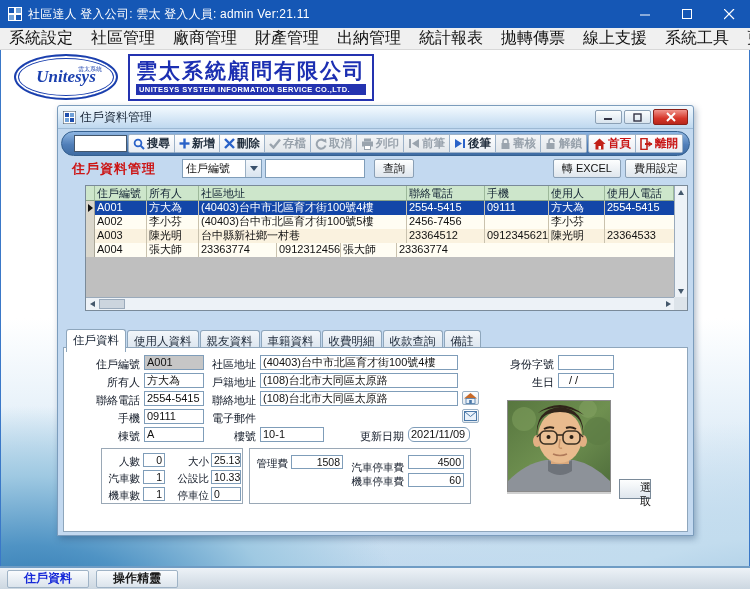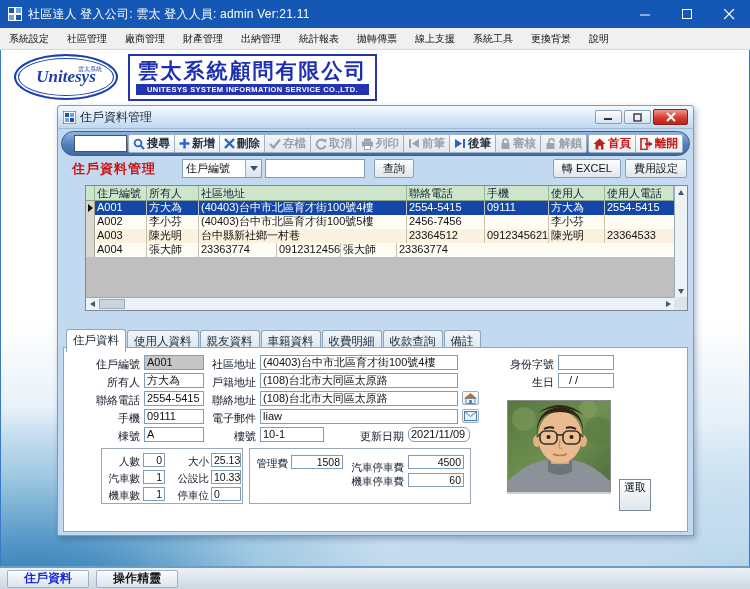--- a/index.html
+++ b/index.html
@@ -9,38 +9,38 @@
 
 .titlebar { position:absolute; top:0; left:0; right:0; height:28px; background:#1557b5; display:flex; align-items:center; color:#fff; }
 .appicon { margin:0 6px 0 8px; display:flex; }
 .titletext { font-size:12px; letter-spacing:.2px; }
 .wbtns { margin-left:auto; display:flex; height:28px; }
 .wbtn { width:42px; height:28px; display:flex; align-items:center; justify-content:center; }
 .wbtn svg { display:block; }
 
 
 .menubar { position:absolute; top:28px; left:0; right:0; height:22px; background:#f0f0f0; display:flex; align-items:center; border-bottom:1px solid #d8d8d8; }
-.menu-item { font-size:10px; color:#111; padding:3px 9px; white-space:nowrap; cursor:default; }
+.menu-item { font-size:16px; color:#111; padding:3px 9px; white-space:nowrap; cursor:default; }
 
 
 .desktop { position:absolute; top:50px; left:0; right:0; bottom:23px;
   background:
    radial-gradient(95% 75% at 4% 108%, #2a74ad 0%, #4f93c4 16%, #9fc9e2 34%, rgba(255,255,255,0) 52%),
    radial-gradient(120% 80% at 108% 118%, #8cb9da 0%, #c2dcee 30%, rgba(255,255,255,0) 58%),
    linear-gradient(180deg,#ffffff 0%,#ffffff 52%,#eaf3fa 68%,#c2daee 100%);
   box-shadow:inset 1px 0 0 #3a78c8, inset -1px 0 0 #3a78c8; }
 
 
 .logo-row { position:absolute; top:4px; left:14px; display:flex; align-items:flex-start; }
 .logo-oval { width:104px; height:46px; border:2px solid #1a3fae; border-radius:50%; background:#fff; box-shadow:inset 0 0 0 2px #fff, inset 0 0 0 3px #1a3fae; display:flex; align-items:center; justify-content:center; position:relative; }
 .logo-script { font-family:"Liberation Serif","DejaVu Serif",serif; font-style:italic; font-weight:bold; font-size:17px; color:#1a3fae; }
 .logo-mini { position:absolute; top:9px; right:14px; font-size:6px; color:#1a3fae; }
 .company-box { margin-left:10px; border:2px solid #2433b0; background:#fff; padding:3px 6px 4px; }
 .company-zh { font-size:21px; font-weight:bold; color:#1c2fb2; letter-spacing:2px; line-height:23px; text-align:center; }
-.company-en { margin-top:2px; background:#2433b0; color:#fff; font-size:7.5px; font-weight:bold; text-align:left; padding:1px 11px; letter-spacing:.4px; }
+.company-en { margin-top:2px; background:#2433b0; color:#fff; font-size:7.5px; font-weight:bold; text-align:left; padding:1px 3px; letter-spacing:.4px; }
 
 
 .subwin { position:absolute; left:57px; top:55px; width:637px; height:431px; border:1px solid #7b9cbc; border-radius:3px 3px 0 0; box-shadow:2px 3px 6px rgba(30,60,100,.35); background:#c3d9f0; }
 .sub-titlebar { height:23px; background:linear-gradient(180deg,#f4fafe 0%,#dcebf8 45%,#bfd8ef 100%); border-bottom:1px solid #9db9d4; border-radius:3px 3px 0 0; display:flex; align-items:center; }
 .subicon { margin:0 4px 0 5px; display:flex; }
 .subtitle { font-size:12px; color:#1a2738; }
 .sub-ctrls { margin-left:auto; margin-right:5px; display:flex; gap:2px; align-items:center; }
 .sbtn { width:27px; height:14px; border:1px solid #8ba0b5; border-radius:2px; background:linear-gradient(#fbfdfe,#d9e4ee); display:flex; align-items:center; justify-content:center; }
 .sbtn.close { width:35px; height:16px; background:linear-gradient(#f0948b,#d6362a 60%,#b8271c); border-color:#8a2018; }
 .sub-body { position:absolute; top:23px; left:0; right:0; bottom:0; background:#c3d9f0; }
@@ -103,21 +103,21 @@
 .panel { position:absolute; top:218px; left:5px; right:5px; bottom:3px; background:#fff; border:1px solid #8ea6bc; }
 
 .fl { position:absolute; font-size:11px; color:#101826; text-align:right; white-space:nowrap; }
 .fi { position:absolute; height:15px; border:1px solid #7f9db9; background:#fff; font-size:11px; line-height:13px; padding:0 2px; overflow:hidden; white-space:nowrap; color:#111; }
 .fi.gray { background:#c6c6c6; }
 .fieldbox { position:absolute; border:1px solid #9aa8b6; }
 .bl { position:absolute; font-size:10.5px; color:#101826; text-align:right; white-space:nowrap; }
 .bi { position:absolute; height:14px; border:1px solid #7f9db9; background:#fff; font-size:10.5px; line-height:12px; padding:0 2px; overflow:hidden; color:#111; }
 .iconbtn { position:absolute; width:17px; height:14px; display:flex; align-items:center; justify-content:center; background:linear-gradient(#fdfefe,#e2e9f0); border:1px solid #9ab0c4; border-radius:2px; }
 .photo { position:absolute; left:443px; top:52px; width:104px; height:92px; border:1px solid #8a8a8a; box-shadow:0 2px 0 #d0d0d0; overflow:hidden; }
-.pickbtn { position:absolute; left:555px; top:131px; width:32px; height:32px; font-size:11px; line-height:14px; text-align:center; color:#111; background:linear-gradient(#fdfefe,#dfe6ed); border:1px solid #7a8a99; }
+.pickbtn { position:absolute; left:555px; top:131px; width:32px; height:20px; font-size:11px; line-height:14px; text-align:left; color:#111; background:linear-gradient(#fdfefe,#dfe6ed); border:1px solid #7a8a99;padding-left:20px; }
 
 
 .taskbar { position:absolute; bottom:0; left:0; right:0; height:23px; background:linear-gradient(180deg,#edf2f7,#ccd7e1); border-top:2px solid #6f9cc4; display:flex; align-items:center; }
 .task-btn { height:18px; margin-left:7px; padding:0 16px; font-size:12px; font-weight:bold; display:flex; align-items:center; background:linear-gradient(#fafcfe,#dbe4ec); border:1px solid #9fb3c6; border-radius:2px; white-space:nowrap; }
 .task-btn.active { color:#1629d8; }
 .task-btn.plain { color:#1c1c1c;font-family:Liberation Mono, monospace; }
 </style>
 </head>
 <body>
 
@@ -427,21 +427,20 @@
           <span class="fl" style="left:118px;top:45px;width:74px;">聯絡地址</span>
           <span class="fi" style="left:196px;top:43px;width:198px;">(108)台北市大同區太原路</span>
           <span class="iconbtn" style="left:398px;top:43px;">
             <svg width="13" height="11">
                 <polygon points="6.5,0 13,5.5 0,5.5" fill="#c86a28"></polygon>
                 <rect x="2" y="5.5" width="9" height="5" fill="#e8f0f8" stroke="#4a78a8" stroke-width="0.8"></rect>
                 <rect x="5.2" y="7" width="2.6" height="3.5" fill="#4a78a8"></rect>
               </svg>
           </span>
           <span class="fl" style="left:118px;top:63px;width:74px;">電子郵件</span>
-          <span class="fi" style="left:196px;top:61px;width:198px;">liaw</span>
           <span class="iconbtn" style="left:398px;top:61px;">
             <svg width="13" height="10">
                 <rect x="0.5" y="0.5" width="12" height="9" fill="#eaf2fa" stroke="#4a78a8" stroke-width="1"></rect>
                 <polyline points="0.5,0.5 6.5,5.5 12.5,0.5" fill="none" stroke="#4a78a8" stroke-width="1"></polyline>
               </svg>
           </span>
           <span class="fl" style="left:118px;top:81px;width:74px;">樓號</span>
           <span class="fi" style="left:196px;top:79px;width:64px;">10-1</span>
           <span class="fl" style="left:280px;top:81px;width:60px;">更新日期</span>
           <span class="fi" style="left:344px;top:79px;width:62px;border-radius:6px;">2021/11/09</span>

